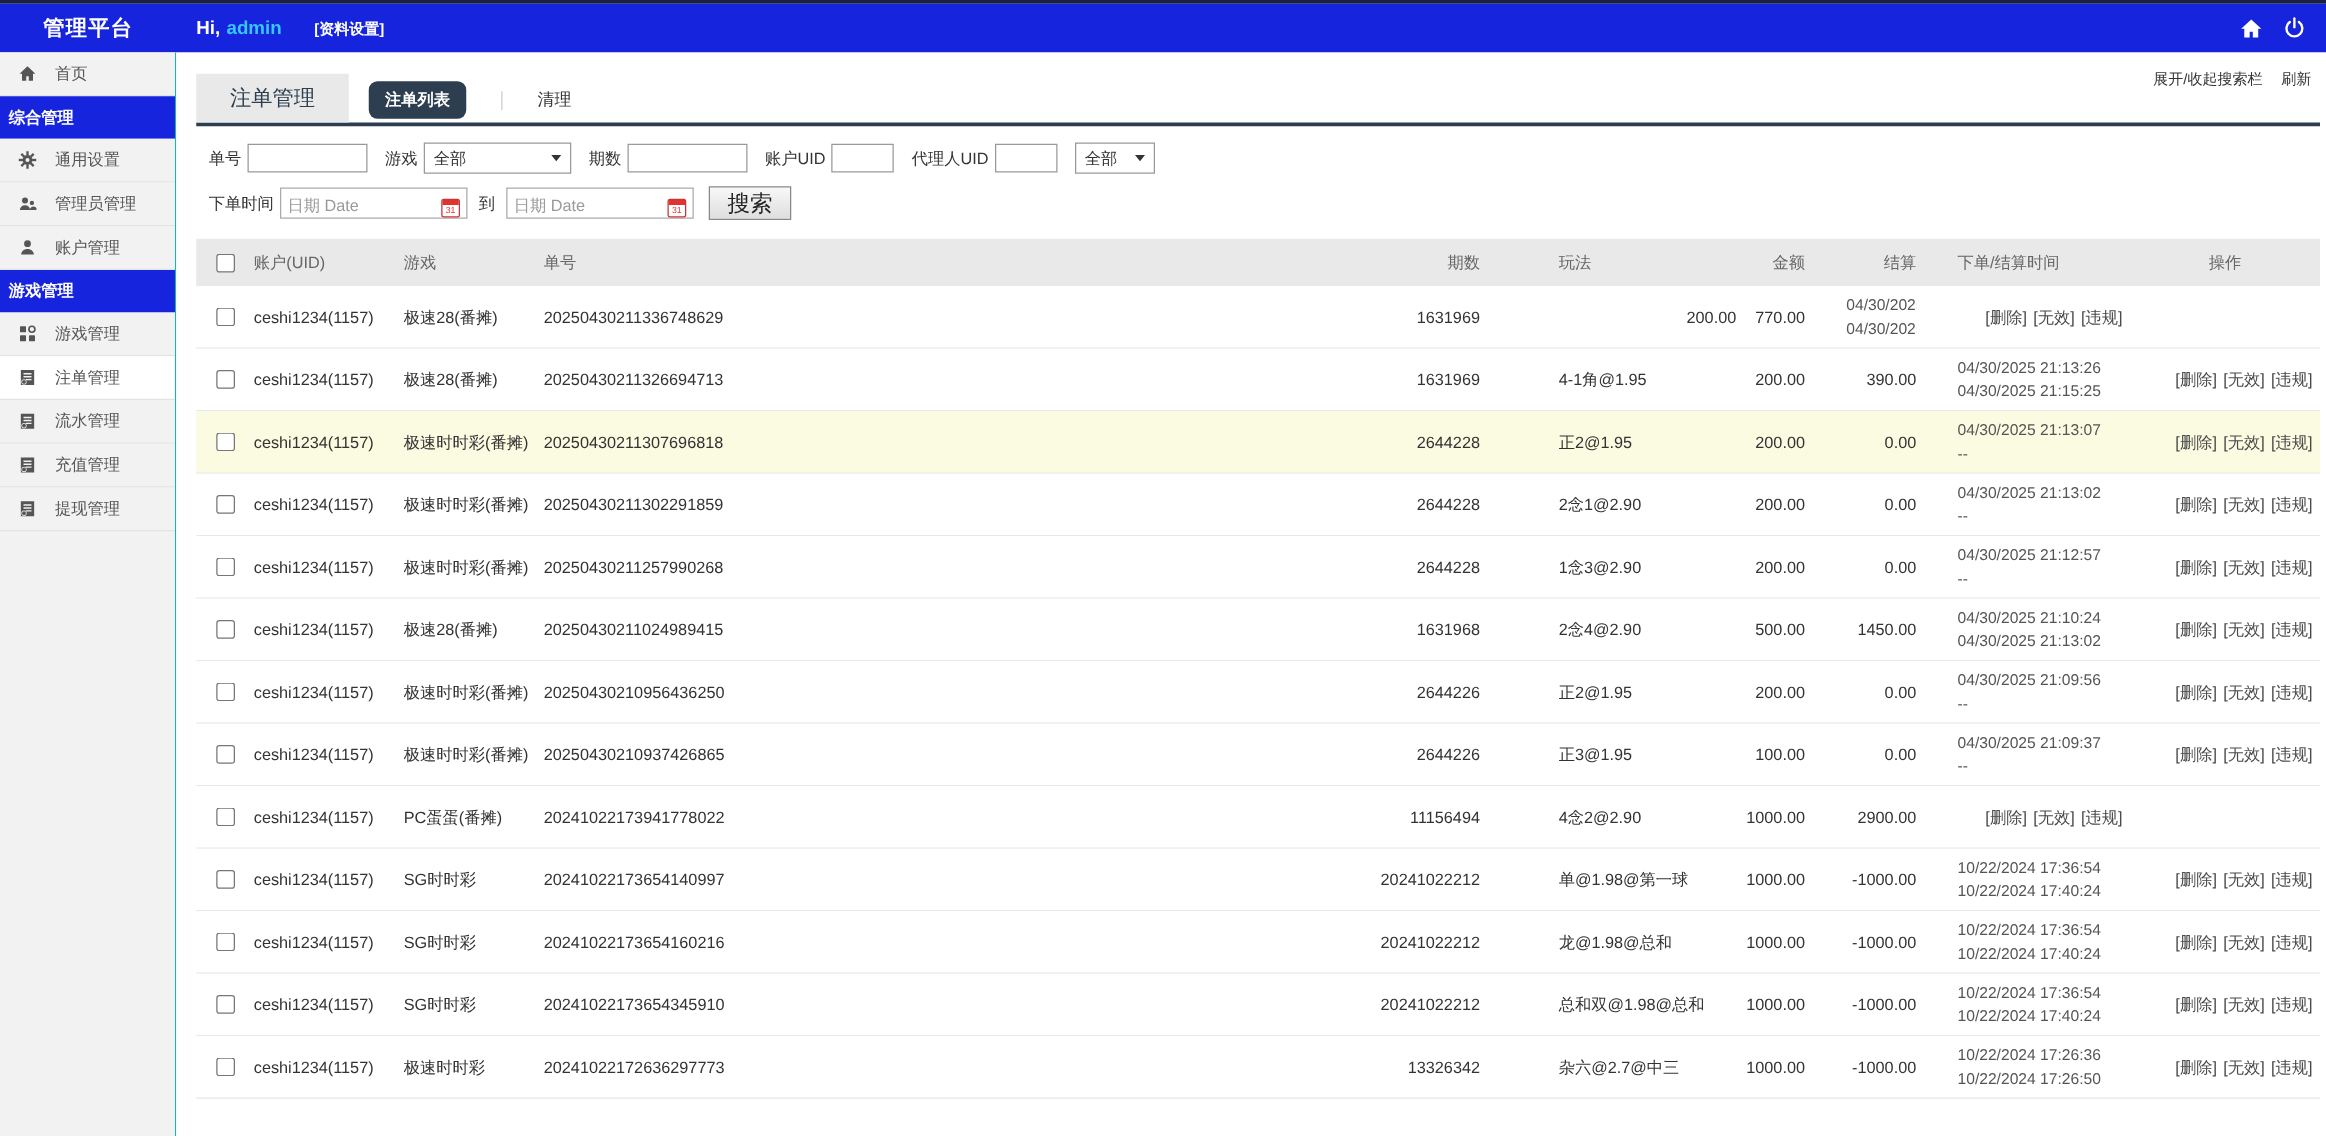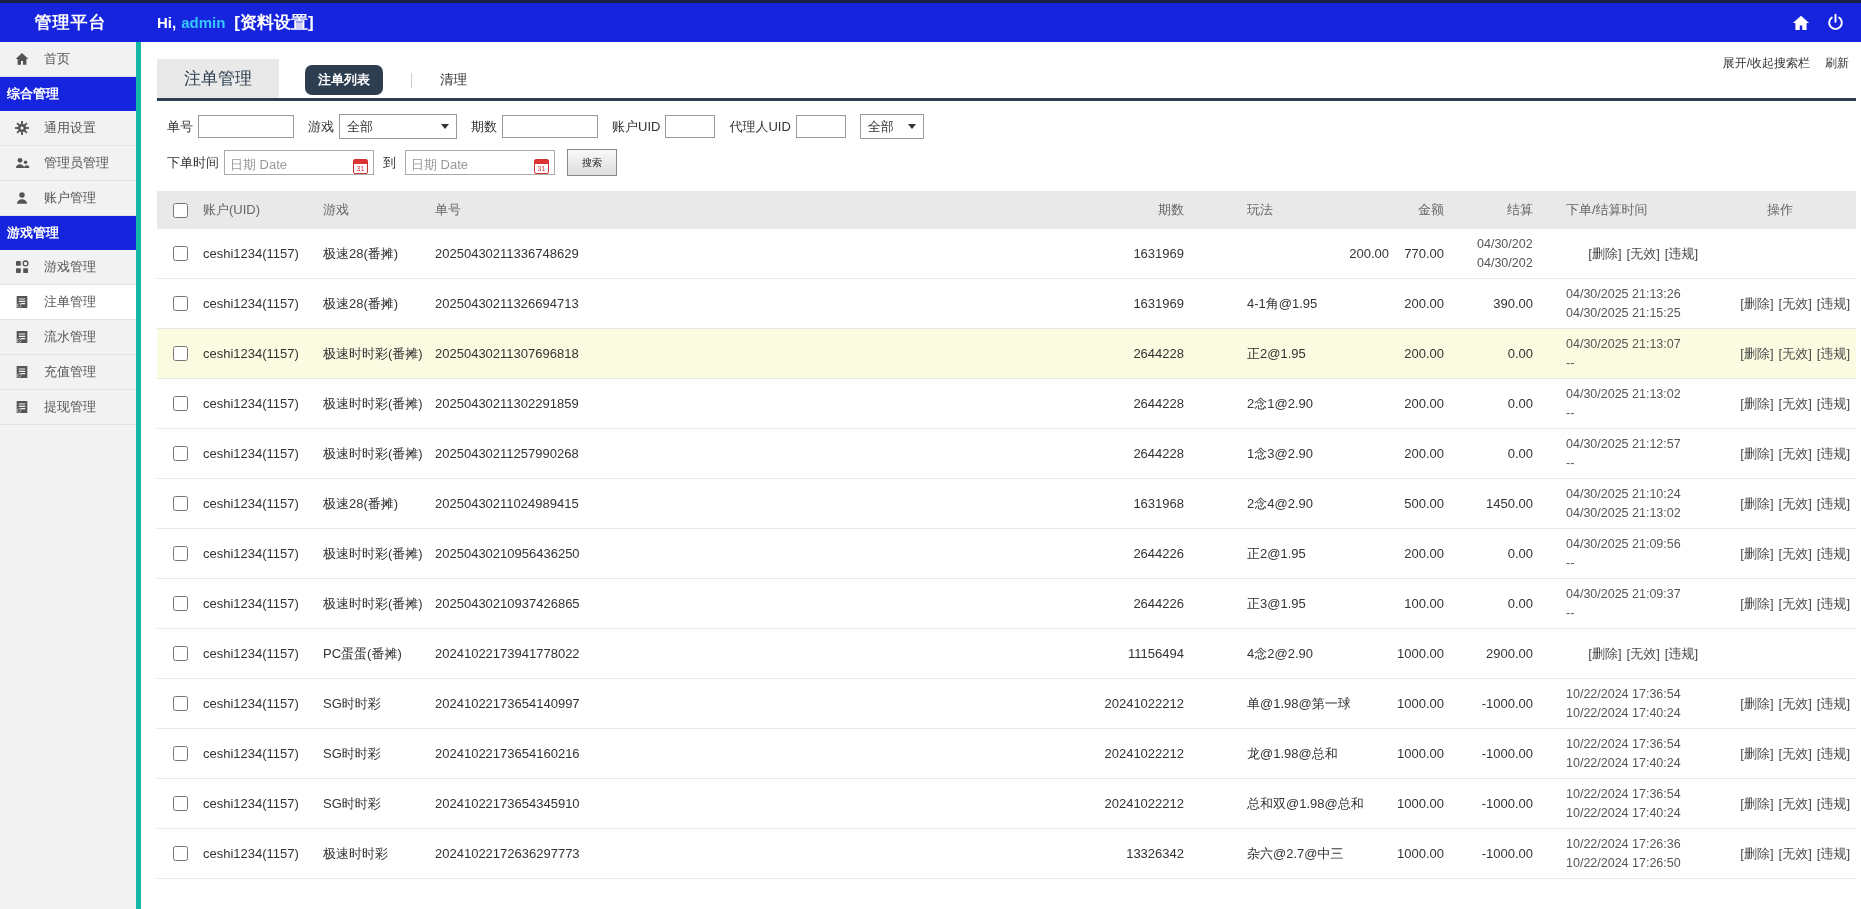--- a/index.html
+++ b/index.html
@@ -6,40 +6,40 @@
   html,body { width:1861px; height:909px; overflow:hidden; }
   body { font-family: "Liberation Sans", "DejaVu Sans", sans-serif; background:#fff; color:#333; }
 
   .top-edge { height:3px; background:#1b2140; }
 
   
   .topbar { height:39px; background:#1724dd; display:flex; align-items:center; }
   .brand { width:141px; text-align:center; color:#fff; font-weight:bold; font-size:17px; letter-spacing:1px; }
   .greet { margin-left:16px; color:#fff; font-weight:bold; font-size:15px; display:flex; align-items:baseline; }
   .greet .name { color:#35c8ff; margin-left:5px; }
-  .greet .profile { font-size:17px; margin-left:9px; cursor:pointer; }
+  .greet .profile { font-size:12px; margin-left:26px; cursor:pointer; }
   .top-icons { margin-left:auto; margin-right:16px; display:flex; gap:15px; align-items:center; }
   .top-icons .tico { display:flex; cursor:pointer; }
 
   
   .layout { display:flex; height:867px; }
-  .sidebar { width:141px; background:#f2f2f2; border-right:5px solid #14b8a6; flex-shrink:0; }
+  .sidebar { width:141px; background:#f2f2f2; border-right:1px solid #14b8a6; flex-shrink:0; }
   .sb-item { height:35px; display:flex; align-items:center; padding-left:13px; gap:14px; color:#555;
              font-size:13px; border-bottom:1px solid #e3e3e3; cursor:pointer; background:#f2f2f2; }
   .sb-item.active { background:#fff; }
   .sb-section { height:34px; line-height:34px; background:#1724dd; color:#fff; font-weight:bold;
                 font-size:13px; padding-left:7px; }
   .sb-icon { color:#555; display:flex; width:17px; justify-content:center; }
 
   .main { flex:1; background:#fff; padding:17px 5px 0 16px; position:relative; }
 
   
   .title-row { display:flex; align-items:flex-end; border-bottom:3px solid #2c3e50; }
   .page-title { background:#e9e9e9; color:#2c3e50; font-size:17px; padding:8px 27px; white-space:nowrap; }
-  .tabs { display:flex; align-items:center; margin-left:26px; margin-bottom:3px;gap:16px; }
+  .tabs { display:flex; align-items:center; margin-left:16px; margin-bottom:3px;gap:16px; }
   .tab-active { background:#2c3e50; color:#fff; font-weight:bold; font-size:13px; padding:6px 13px;
                 border-radius:7px; cursor:pointer; }
   .tab-sep { width:1px; height:15px; background:#ccc; margin:0 12px; }
   .tab-plain { color:#333; font-size:13.5px; cursor:pointer; }
   .toolbar { position:absolute; right:12px; top:13px; font-size:12px; color:#333; display:flex; gap:15px; }
   .toolbar span { cursor:pointer; }
 
   
   .filters { padding:13px 0 0 10px; }
   .frow { display:flex; align-items:center; margin-bottom:10px; font-size:13px; color:#333; }
@@ -57,21 +57,21 @@
   .date-input { width:150px; height:25px; border:1px solid #aaa; display:flex; align-items:flex-end;
                 padding:0 5px; justify-content:space-between; background:#fff; cursor:text; }
   .placeholder { color:#999; font-size:13px; }
   .cal { width:15px; height:15px; border:1px solid #c33; border-radius:2px; position:relative;
          background:#fff; flex-shrink:0; }
   .cal .cal-top { position:absolute; top:0; left:0; right:0; height:4px; background:#d33; }
   .cal .cal-day { position:absolute; bottom:0; left:0; right:0; text-align:center; font-size:7px;
                   color:#d33; line-height:9px; }
   .to-label { margin:0 9px; }
   .search-btn { height:27px; margin-left:12px; padding:0 14px; background:linear-gradient(#f8f8f8,#dedede);
-                border:1px solid #888; font-size:10px; color:#222; cursor:pointer; font-family:inherit; }
+                border:1px solid #888; font-size:18px; color:#222; cursor:pointer; font-family:inherit; }
 
   
   .table { margin-top:15px; }
   .grid { display:grid; grid-template-columns: 46px 120px 112px 629px 120px 205px 55px 89px 171px 1fr; }
   .thead { background:#e9e9e9; color:#666; height:38px; font-size:13px; }
   .trow { height:50px; border-bottom:1px solid #e8e8e8; background:#fff; font-size:13px; color:#333; }
   .trow.hl { background:#fafbe0; }
   .c { display:flex; align-items:center; overflow:hidden; white-space:nowrap; }
   .cb { justify-content:center; }
   .cb input { width:15px; height:15px; cursor:pointer; }

